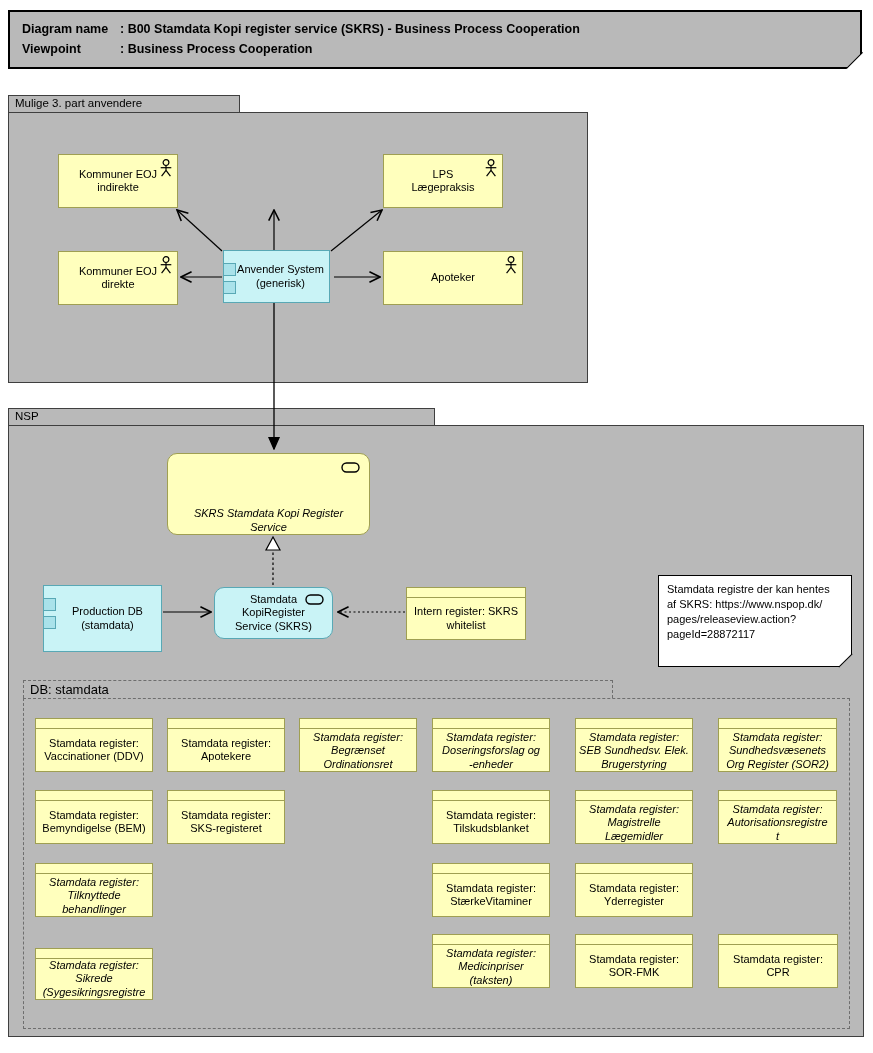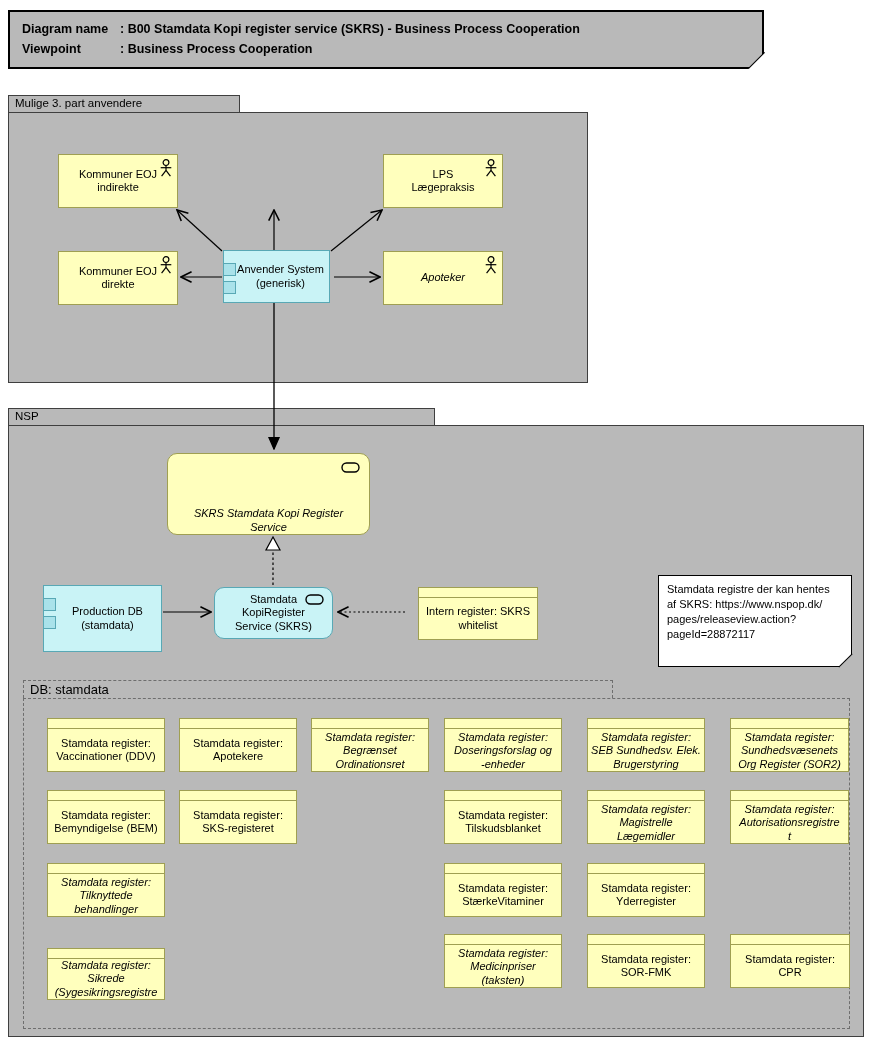--- a/index.html
+++ b/index.html
@@ -14,21 +14,21 @@
         box-sizing:border-box;font-size:13px;padding:1px 6px 0 6px;z-index:1;white-space:nowrap;}
   .dbody{position:absolute;background:transparent;border:1.5px dashed #6e6e6e;box-sizing:border-box;z-index:1;}
 
   
   .node{position:absolute;box-sizing:border-box;display:flex;align-items:center;justify-content:center;
         text-align:center;font-size:11px;line-height:13.5px;z-index:3;overflow:hidden;}
   .yellow{background:#ffffbd;border:1.5px solid #9f9f52;}
   .cyan{background:#c9f3f6;border:1.5px solid #58a8b5;}
   .rounded{border-radius:10px;}
   .ml{white-space:pre-line;}
-  .obj{padding-top:10px;margin-left:12px;}
+  .obj{padding-top:10px;}
   .obj::before{content:"";position:absolute;top:9px;left:0;right:0;border-top:1.5px solid #9f9f52;}
   .top-align{align-items:flex-end;font-style:italic;}
   .actor-icon{position:absolute;top:4px;right:5px;}
   .svc-icon{position:absolute;}
   .crect{position:absolute;width:22px;height:13px;background:#a9e2ea;border:1.5px solid #58a8b5;
          left:-10px;box-sizing:border-box;z-index:4;}
 
   
   .note-wrap{position:absolute;z-index:3;}
   .note-shape{position:absolute;inset:0;box-sizing:border-box;}
@@ -45,21 +45,21 @@
               text-align:left;white-space:pre-line;}
 
   
   #wires{position:absolute;left:0;top:0;width:873px;height:1053px;z-index:2;pointer-events:none;}
 </style>
 </head>
 <body>
 
 <div id="canvas">
 
-  <div class="note-wrap" style="left:8px;top:10px;width:756px;height:59px;">
+  <div class="note-wrap" style="left:8px;top:10px;width:854px;height:59px;">
     <div class="note-shape title-note clip16">
       <div><span class="t-label">Diagram name</span><span>: B00 Stamdata Kopi register service (SKRS) - Business Process Cooperation</span></div>
       <div><span class="t-label">Viewpoint</span><span>: Business Process Cooperation</span></div>
     </div>
     <div class="fold16"></div>
   </div>
 
   <div class="group-tab" style="left:8px;top:95px;width:232px;height:17px;">Mulige 3. part anvendere</div>
   <div class="group-body" style="left:8px;top:112px;width:580px;height:271px;"></div>
 
@@ -134,21 +134,21 @@
     <span class="ml">Kommuner EOJ
 direkte</span>
     <svg class="actor-icon" width="12" height="18" viewBox="0 0 12 18">
       <circle cx="6" cy="3.6" r="2.9" fill="none" stroke="#000" stroke-width="1.2"></circle>
       <line x1="6" y1="6.5" x2="6" y2="11.4" stroke="#000" stroke-width="1.2"></line>
       <line x1="0.7" y1="8.7" x2="11.3" y2="8.7" stroke="#000" stroke-width="1.2"></line>
       <line x1="6" y1="11.4" x2="1.6" y2="17.2" stroke="#000" stroke-width="1.2"></line>
       <line x1="6" y1="11.4" x2="10.4" y2="17.2" stroke="#000" stroke-width="1.2"></line>
     </svg>
   </div>
-  <div class="node yellow" style="left:383px;top:251px;width:120px;height:54px;font-style:italic;">
+  <div class="node yellow" style="left:383px;top:251px;width:140px;height:54px;">
     <span class="ml">Apoteker</span>
     <svg class="actor-icon" width="12" height="18" viewBox="0 0 12 18">
       <circle cx="6" cy="3.6" r="2.9" fill="none" stroke="#000" stroke-width="1.2"></circle>
       <line x1="6" y1="6.5" x2="6" y2="11.4" stroke="#000" stroke-width="1.2"></line>
       <line x1="0.7" y1="8.7" x2="11.3" y2="8.7" stroke="#000" stroke-width="1.2"></line>
       <line x1="6" y1="11.4" x2="1.6" y2="17.2" stroke="#000" stroke-width="1.2"></line>
       <line x1="6" y1="11.4" x2="10.4" y2="17.2" stroke="#000" stroke-width="1.2"></line>
     </svg>
   </div>
 

